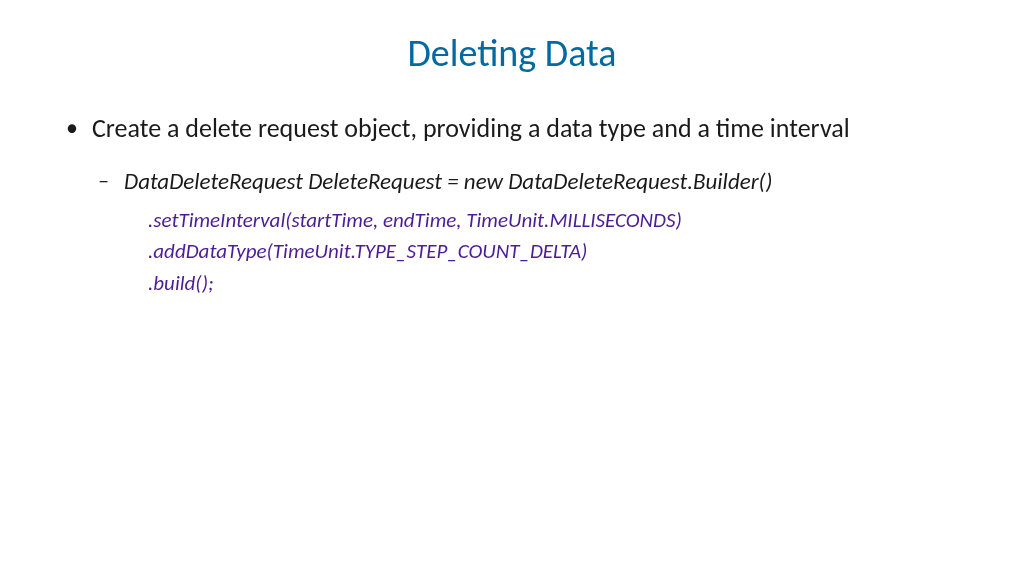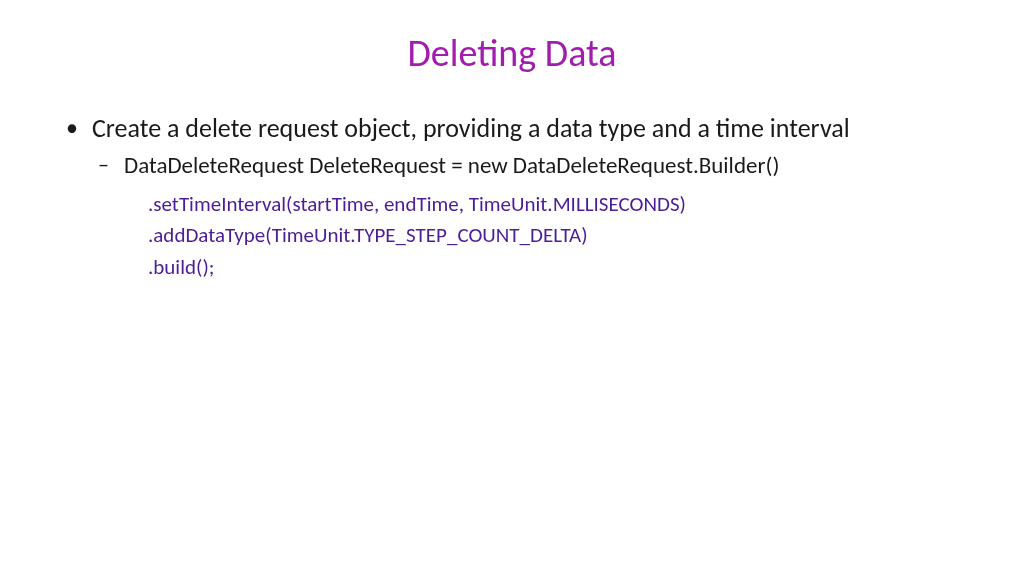--- a/index.html
+++ b/index.html
@@ -14,21 +14,21 @@
       font-family: Calibri, "Segoe UI", Arial, sans-serif;
       color: #000000;
       padding: 30px 60px;
       overflow: hidden;
     }
     .title {
       font-size: 38px;
       font-weight: 400;
       text-align: center;
       margin-bottom: 36px;
-      color: #a21caf;
+      color: #0369a1;
     }
     ul.level1 {
       list-style: none;
       padding-left: 0;
     }
     ul.level1 > li {
       font-size: 26px;
       line-height: 1.3;
       margin-bottom: 14px;
       padding-left: 32px;
@@ -38,21 +38,22 @@
     ul.level1 > li::before {
       content: "•";
       position: absolute;
       left: 6px;
       top: 0;
       font-size: 24px;
     }
     ul.level2 {
       list-style: none;
       padding-left: 0;
-      margin-top: 4px;
+      margin-top: 20px;
+      font-style: italic;
     }
     ul.level2 > li {
       font-size: 23px;
       line-height: 1.35;
       padding-left: 32px;
       position: relative;
       color: #1a1a1a;
     }
     ul.level2 > li::before {
       content: "–";

